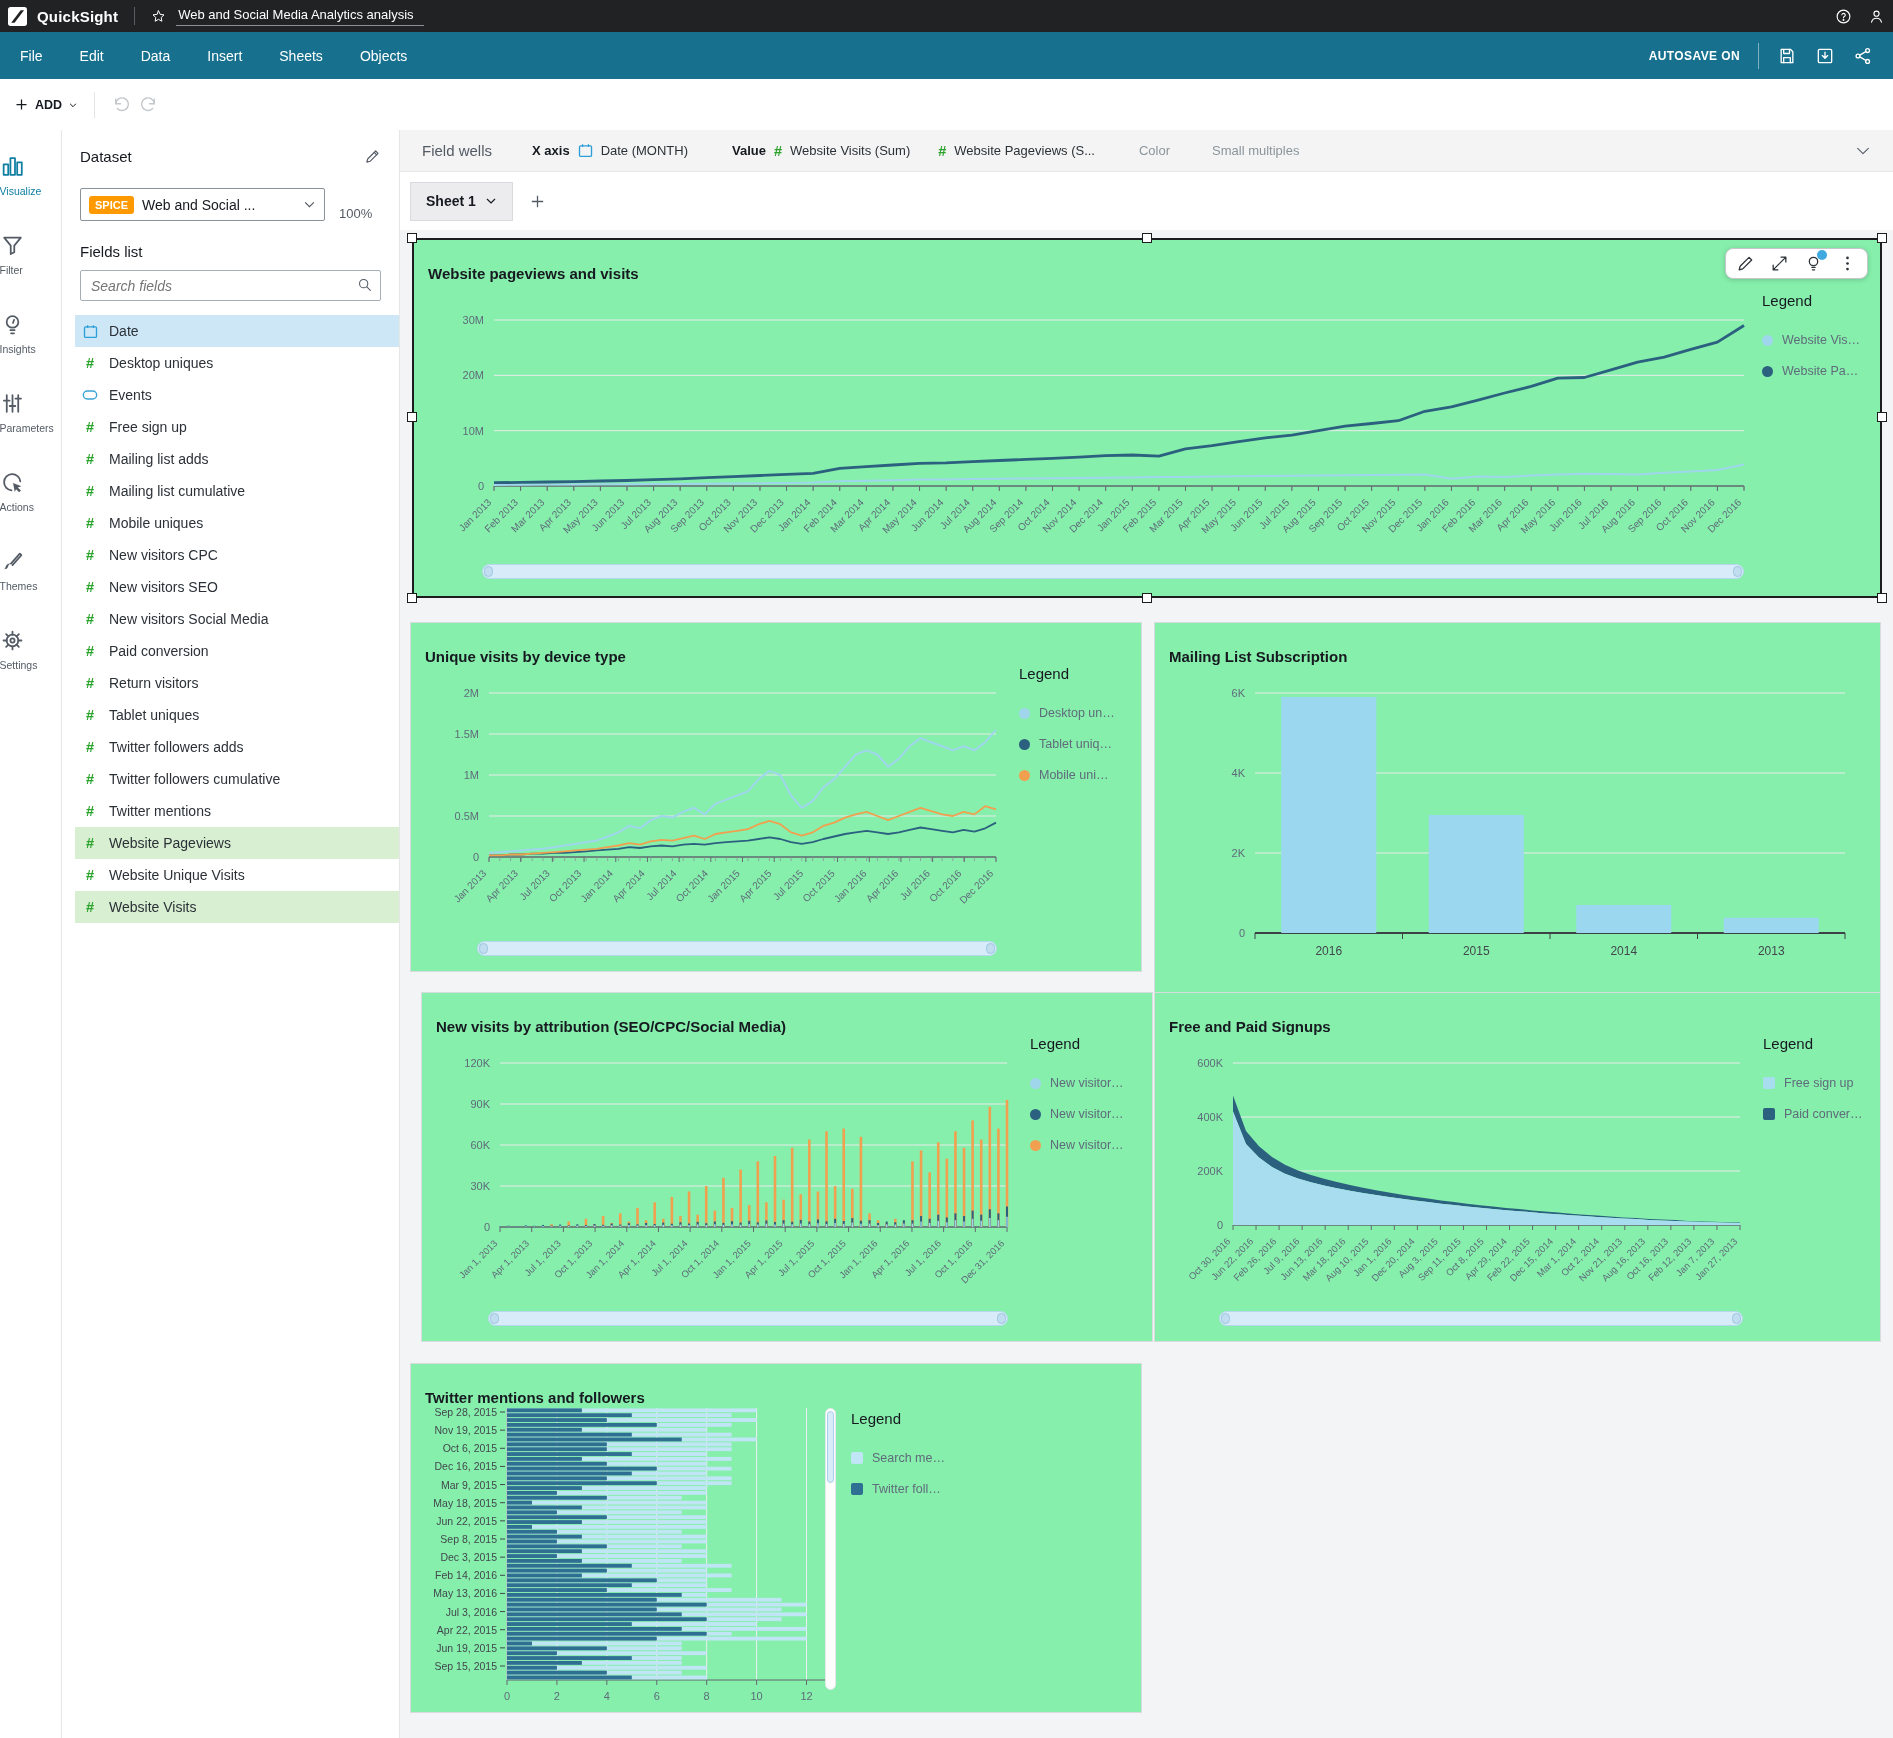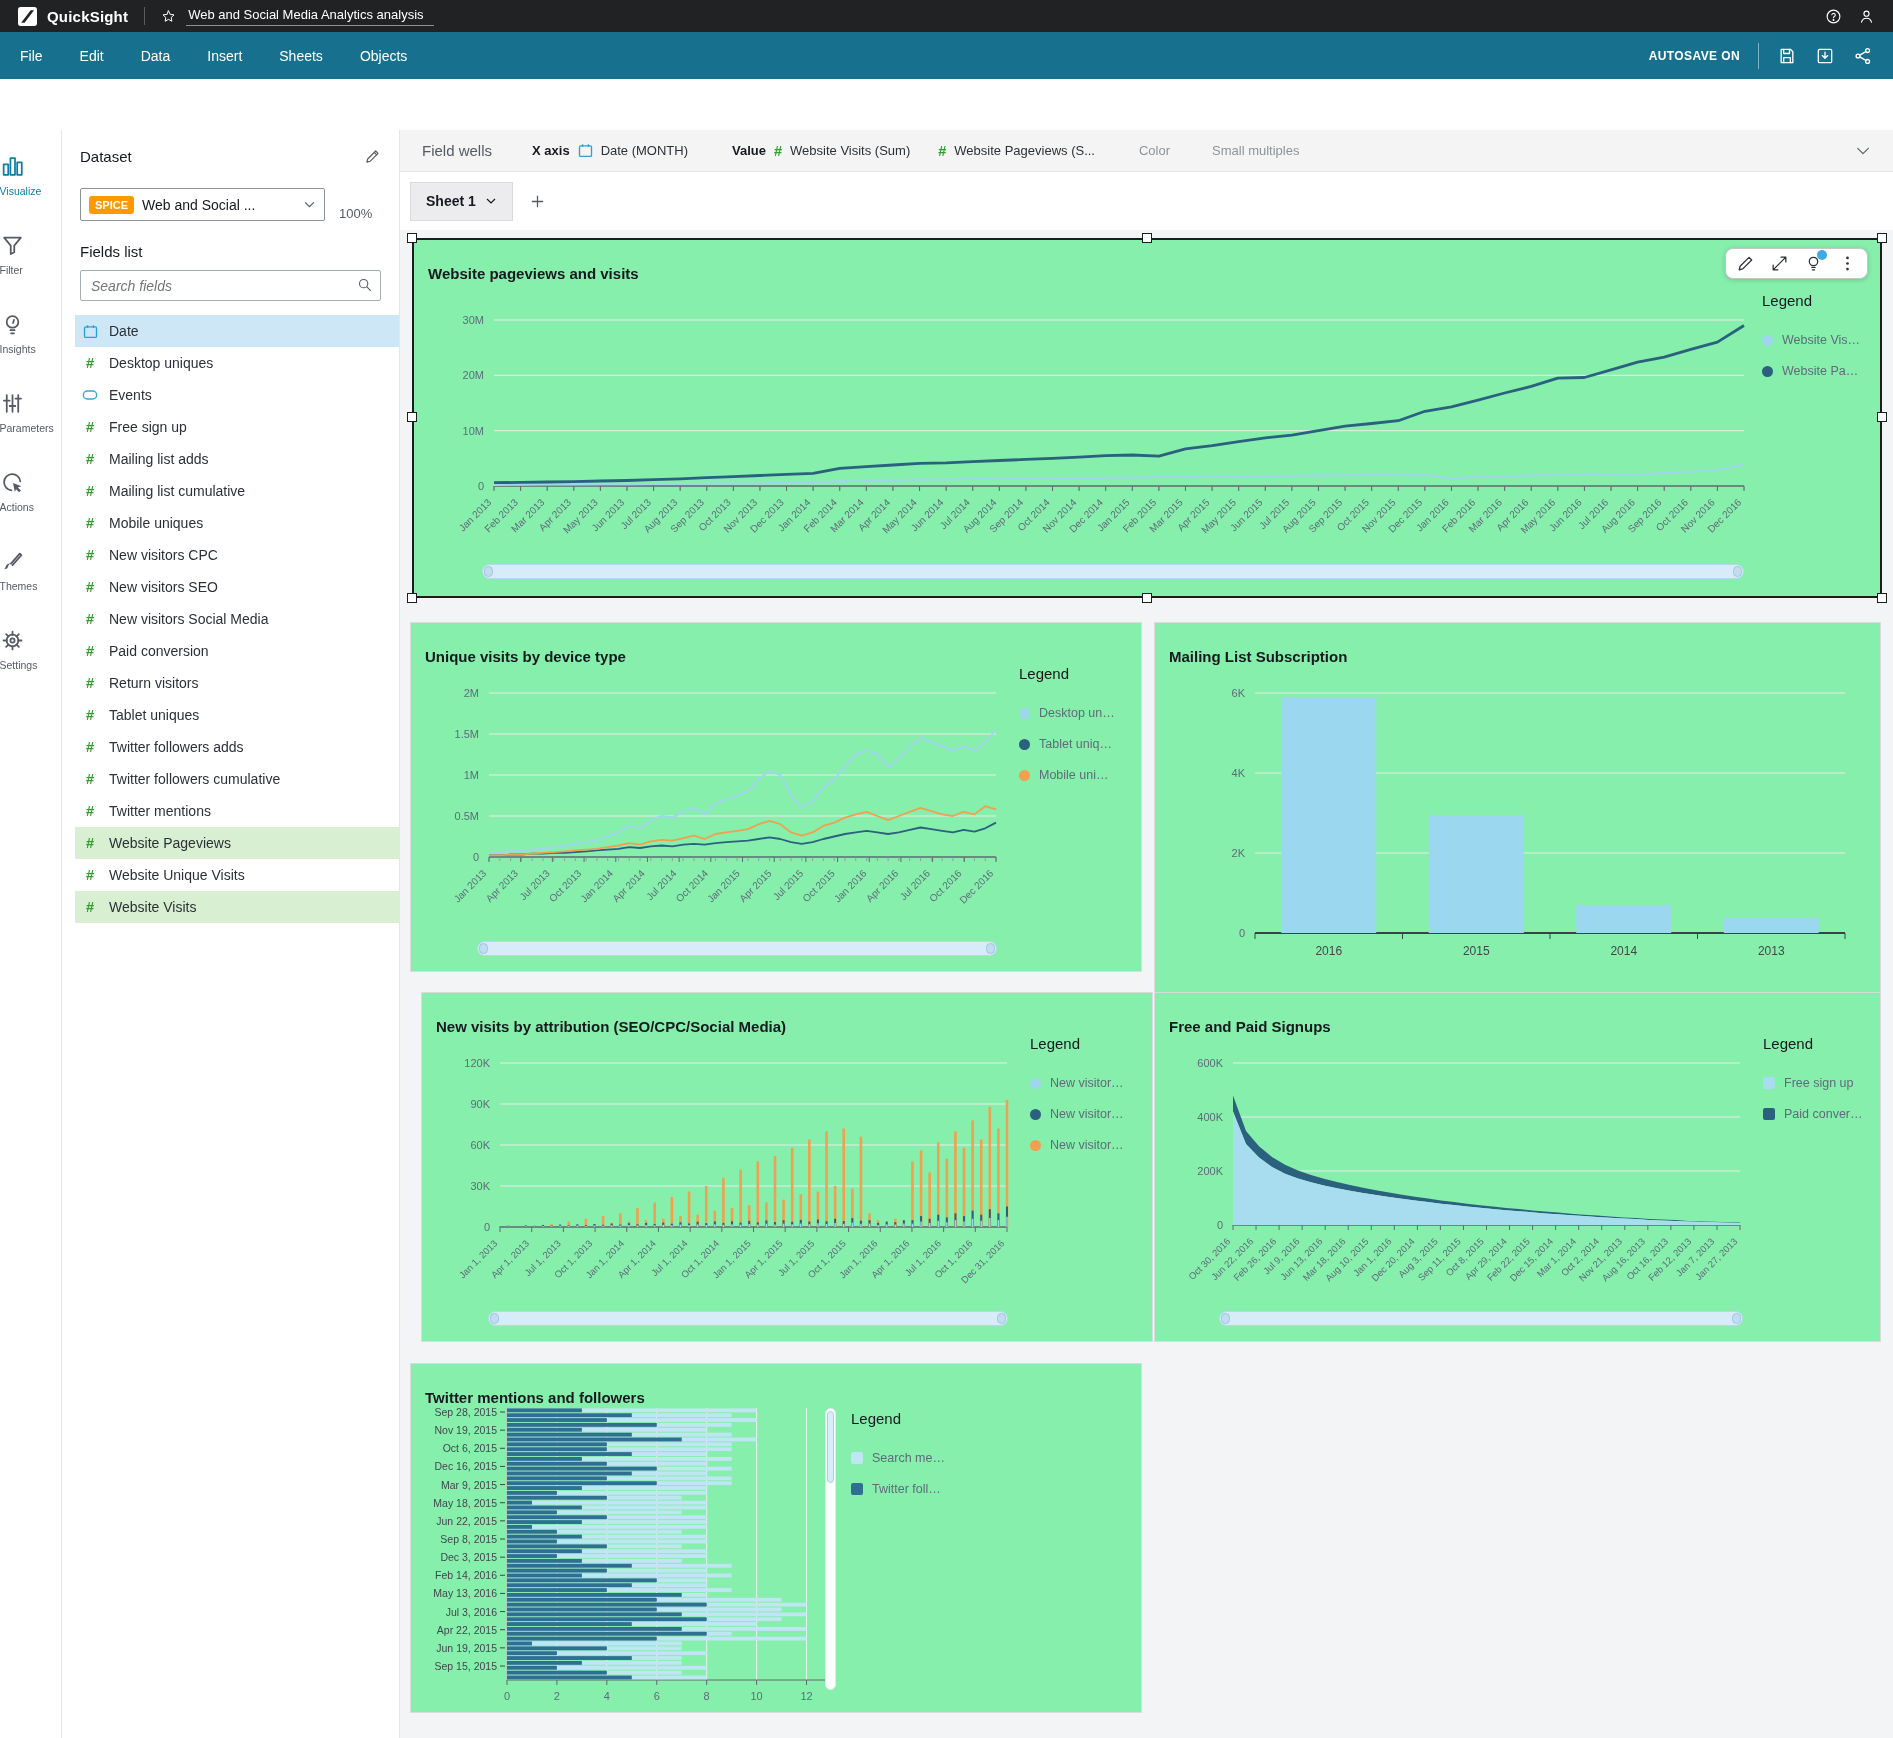--- a/index.html
+++ b/index.html
@@ -3,21 +3,21 @@
 <meta charset="utf-8">
 <style>
   html,body{margin:0;padding:0;background:#fff;}
   #app{position:relative;width:1893px;height:1738px;overflow:hidden;
        font-family:"Liberation Sans",sans-serif;color:#16191f;-webkit-font-smoothing:antialiased;}
   svg{display:block}
   svg text{font-family:"Liberation Sans",sans-serif}
 
   
   .topbar{position:absolute;left:0;top:0;width:100%;height:32px;background:#212224;
-          display:flex;align-items:center;padding:0 18px;box-sizing:border-box;color:#fff;gap:10px;}
+          display:flex;align-items:center;padding:0 8px;box-sizing:border-box;color:#fff;gap:10px;}
   .brand{font-size:15px;font-weight:bold;letter-spacing:.2px}
   .topdiv{width:1px;height:18px;background:#5a5d60;margin:0 6px}
   .an-title{font-size:13px;border-bottom:1px solid #8d9095;padding:1px 10px 3px 2px}
   .top-right{margin-left:auto;display:flex;align-items:center;gap:16px}
 
   
   .menubar{position:absolute;left:0;top:32px;width:100%;height:47px;background:#17718e;
            display:flex;align-items:center;padding:0 20px;box-sizing:border-box;color:#fff;}
   .menubar .mitem{font-size:14px;margin-right:37px;cursor:pointer}
   .mb-right{margin-left:auto;display:flex;align-items:center;gap:18px}
@@ -178,20 +178,44 @@
         <svg width="20" height="20" viewBox="0 0 24 24">
             <circle cx="17.5" cy="5.5" r="2.3"></circle>
             <circle cx="6" cy="12" r="2.3"></circle>
             <circle cx="17.5" cy="18.5" r="2.3"></circle>
             <path d="M8.1 10.9l7.3-4.2M8.1 13.1l7.3 4.2"></path>
           </svg>
       </span>
     </span>
   </nav>
 
+  <div class="toolbar">
+    <span class="addbtn">
+      <svg width="15" height="15" viewBox="0 0 24 24" style="stroke:#16191f;fill:none;stroke-width:2">
+          <path d="M12 4v16M4 12h16"></path>
+        </svg>
+      <span>ADD</span>
+      <svg width="10" height="10" viewBox="0 0 24 24" style="stroke:#16191f;fill:none;stroke-width:2.4">
+          <path d="M5 9l7 7 7-7"></path>
+        </svg>
+    </span>
+    <span class="tb-div"></span>
+    <span class="histbtn dimicon">
+      <svg width="19" height="19" viewBox="0 0 24 24">
+          <path d="M6 5v6h6"></path>
+          <path d="M6 11a8 8 0 1 1 2 6"></path>
+        </svg>
+    </span>
+    <span class="histbtn dimicon">
+      <svg width="19" height="19" viewBox="0 0 24 24">
+          <path d="M18 5v6h-6"></path>
+          <path d="M18 11a8 8 0 1 0-2 6"></path>
+        </svg>
+    </span>
+  </div>
 
   <aside class="rail">
     <div class="ritem active">
       <span>
           <svg width="25" height="25" viewBox="0 0 24 24">
             <rect x="3.5" y="10" width="4.4" height="10"></rect>
             <rect x="10" y="4" width="4.4" height="16"></rect>
             <rect x="16.5" y="8" width="4.4" height="12"></rect>
           </svg>
         </span>

